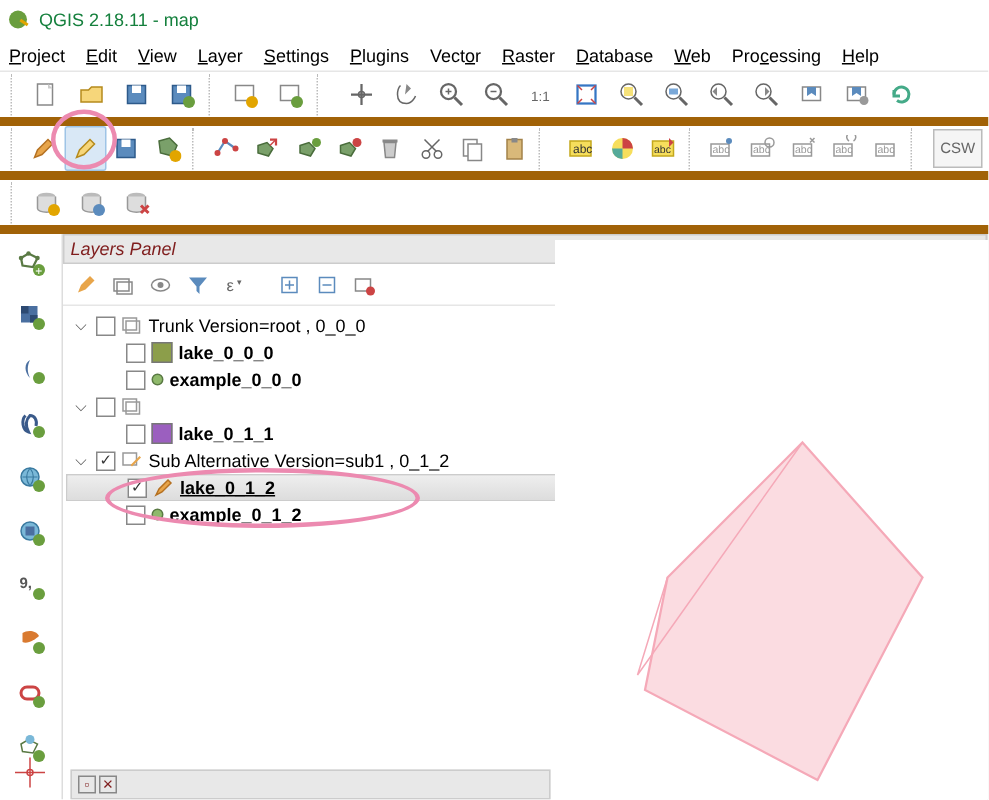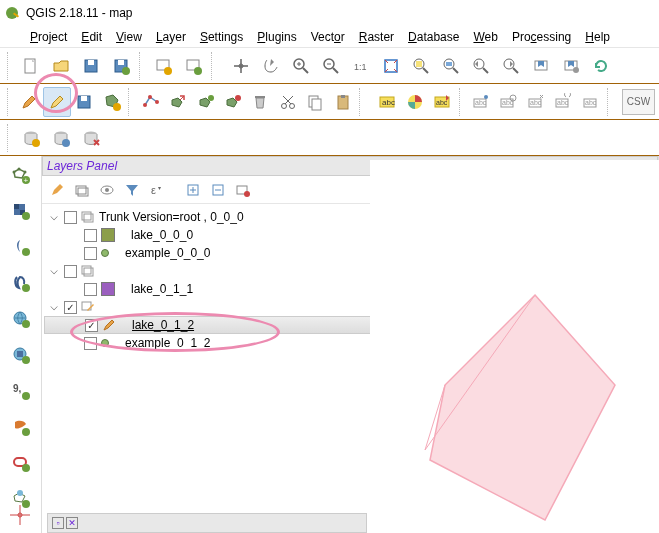--- a/index.html
+++ b/index.html
@@ -17,40 +17,40 @@
     height: 26px;
     display: flex;
     align-items: center;
     padding: 0 4px;
     background: #fff;
   }
   .titlebar .logo {
     width: 16px; height: 16px;
     margin-right: 6px;
   }
-  .titlebar .title { color: #000000; }
+  .titlebar .title { color: #15803d; }
   .menubar {
     height: 22px;
     display: flex;
     align-items: center;
-    padding: 0 24px;
+    padding: 0 0;
     gap: 2px;
     border-bottom: 1px solid #e6e6e6;
   }
   .menu-item {
     padding: 2px 6px;
     cursor: default;
   }
   .menu-item .ul { text-decoration: underline; }
   .toolbar {
     display: flex;
     align-items: center;
     padding: 2px 4px;
     gap: 0;
-    border-bottom: 1px solid #a16207;
+    border-bottom: 6px solid #a16207;
   }
   .tbtn {
     width: 30px; height: 30px;
     display: flex; align-items: center; justify-content: center;
     border-radius: 2px;
     position: relative;
   }
   .tbtn.active {
     background: #d9e8f6;
     border: 1px solid #9ec4e6;
@@ -87,21 +87,21 @@
   }
   .panel-header {
     height: 20px;
     background: #e8e8e8;
     border: 1px solid #ccc;
     display: flex;
     align-items: center;
     justify-content: space-between;
     padding: 0 4px;
     font-style: italic;
-    color: #6d28d9;
+    color: #7f1d1d;
   }
   .panel-header .ctrl {
     display: flex; gap: 2px;
   }
   .panel-header .ctrl span {
     width: 12px; height: 12px;
     border: 1px solid #888;
     display: flex; align-items: center; justify-content: center;
     font-size: 9px;
     font-style: normal;
@@ -158,21 +158,21 @@
   .swatch {
     width: 14px; height: 14px;
     border: 1px solid #777;
   }
   .pt-swatch {
     width: 8px; height: 8px;
     border-radius: 50%;
     background: #8fb96b;
     border: 1px solid #5a7a44;
   }
-  .bold { font-weight: normal; margin-left: 12px; }
+  .bold { font-weight: bold; }
   .canvas {
     position: absolute;
     left: 370px; top: 160px;
     width: 289px; height: 373px;
     background: #fff;
   }
   .canvas svg { width: 100%; height: 100%; }
   .ellipse-ann {
     position: absolute;
     border: 3px solid #ec8ab0;
@@ -687,20 +687,21 @@
         <span class="bold">lake_0_1_1</span>
       </div>
 
       <div class="tree-row" style="padding-left:4px">
         <span class="expander">⌵</span>
         <span class="chk checked"></span>
         <svg class="grp-icon" viewBox="0 0 14 14">
             <rect x="1" y="2" width="9" height="8" fill="none" stroke="#999"></rect>
             <path d="M6 10 L12 4 L13 5 L7 11 Z" fill="#e8a54a"></path>
           </svg>
+        <span>Sub Alternative Version=sub1 , 0_1_2</span>
       </div>
       <div class="tree-row sel" style="padding-left:40px">
         <span class="chk checked"></span>
         <svg width="14" height="14" viewBox="0 0 14 14">
             <path d="M2 12 L4 8 L10 2 L12 4 L6 10 Z" fill="#e8a54a" stroke="#b57122"></path>
           </svg>
         <span class="bold" style="text-decoration:underline">lake_0_1_2</span>
       </div>
       <div class="tree-row" style="padding-left:40px">
         <span class="chk"></span>

